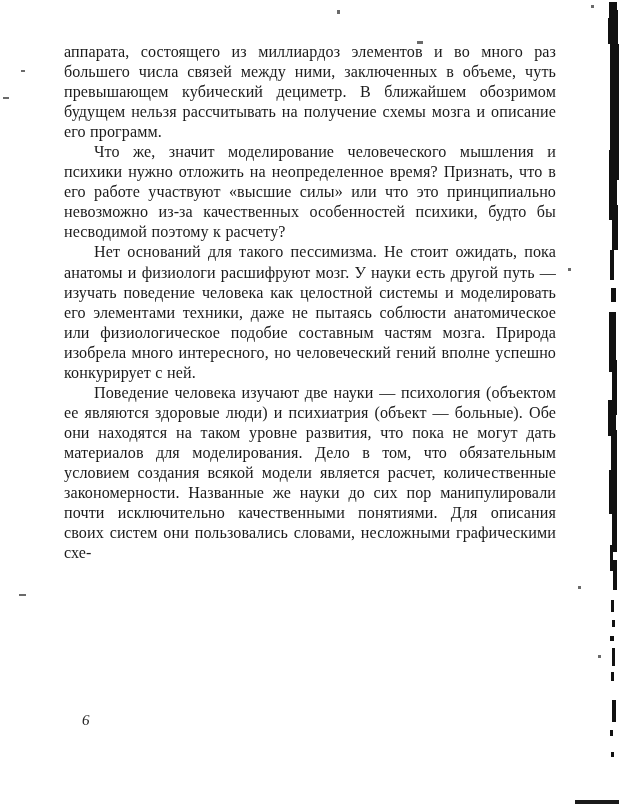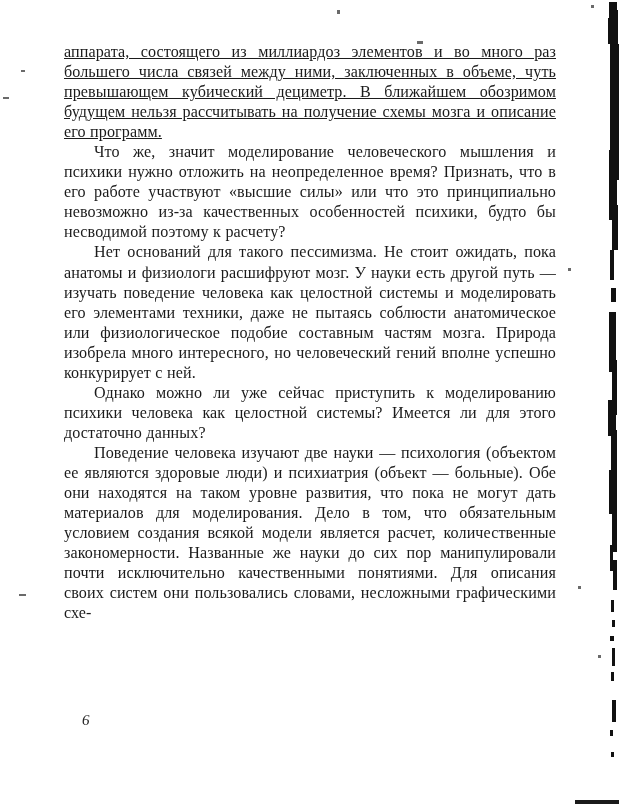--- a/index.html
+++ b/index.html
@@ -34,21 +34,20 @@
     line-height: 20.05px;
     color: #1b1b1b;
     text-align: justify;
     text-indent: 30px;
     letter-spacing: 0.1px;
     word-spacing: 0.3px;
     -webkit-font-smoothing: none;
   }
   .para.cont {
     text-indent: 0;
-    text-decoration: underline;
   }
 
   
   #page-number {
     position: absolute;
     left: 82px;
     top: 712px;
     font-family: "Liberation Serif", "DejaVu Serif", serif;
     font-style: italic;
     font-size: 15px;
@@ -86,21 +85,20 @@
 </style>
 </head>
 <body>
 
 <div id="page">
 
   <div id="text-column">
     <p class="para cont">аппарата, состоящего из миллиардоз элементов и во много раз большего числа связей между ними, заключенных в объеме, чуть превышающем кубический дециметр. В ближайшем обозримом будущем нельзя рассчитывать на получение схемы мозга и описание его программ.</p>
     <p class="para">Что же, значит моделирование человеческого мышления и психики нужно отложить на неопределенное время? Признать, что в его работе участвуют «высшие силы» или что это принципиально невозможно из-за качественных особенностей психики, будто бы несводимой поэтому к расчету?</p>
     <p class="para">Нет оснований для такого пессимизма. Не стоит ожидать, пока анатомы и физиологи расшифруют мозг. У науки есть другой путь — изучать поведение человека как целостной системы и моделировать его элементами техники, даже не пытаясь соблюсти анатомическое или физиологическое подобие составным частям мозга. Природа изобрела много интересного, но человеческий гений вполне успешно конкурирует с ней.</p>
-    <p class="para">Однако можно ли уже сейчас приступить к моделированию психики человека как целостной системы? Имеется ли для этого достаточно данных?</p>
     <p class="para">Поведение человека изучают две науки — психология (объектом ее являются здоровые люди) и психиатрия (объект — больные). Обе они находятся на таком уровне развития, что пока не могут дать материалов для моделирования. Дело в том, что обязательным условием создания всякой модели является расчет, количественные закономерности. Названные же науки до сих пор манипулировали почти исключительно качественными понятиями. Для описания своих систем они пользовались словами, несложными графическими схе-</p>
   </div>
 
   <div id="page-number">6</div>
 
   <div id="edge-artifact">
     <div class="edge-seg" style="left:5px;  top:2px;   width:8px;  height:40px;"></div>
     <div class="edge-seg" style="left:7px;  top:10px;  width:7px;  height:90px;"></div>
     <div class="edge-seg" style="left:4px;  top:18px;  width:4px;  height:26px;"></div>
     <div class="edge-seg" style="left:6px;  top:44px;  width:9px;  height:120px;"></div>

